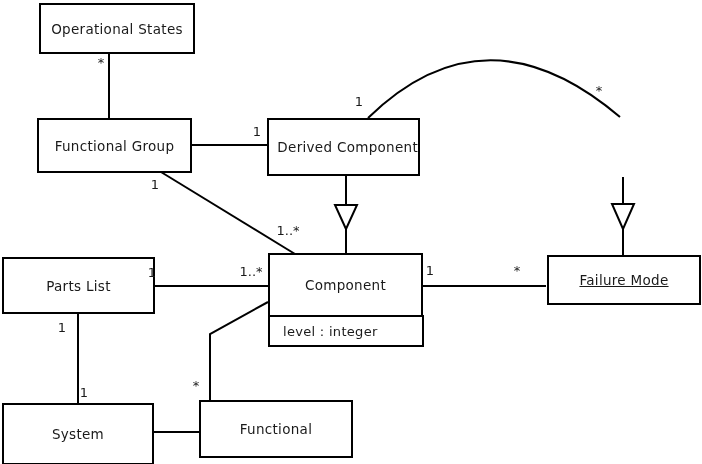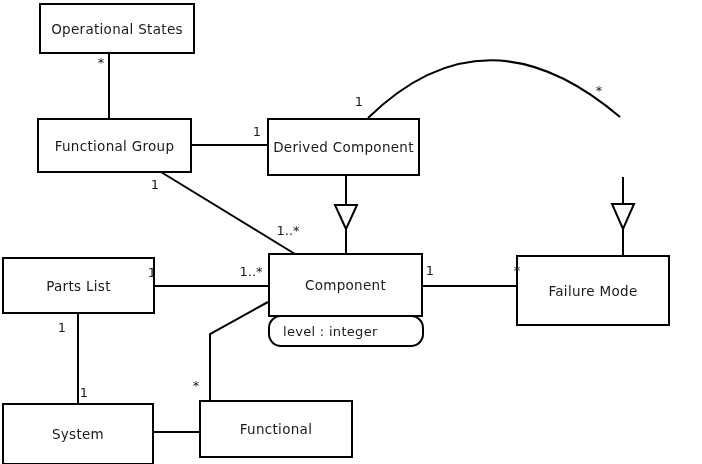--- a/index.html
+++ b/index.html
@@ -8,34 +8,34 @@
     font-family:"DejaVu Sans","Liberation Sans",sans-serif;
     color:#1a1a1a; overflow:hidden;
   }
   #wires { position:absolute; left:0; top:0; z-index:1; }
   .cls {
     position:absolute; z-index:2; box-sizing:border-box;
     background:#ffffff; border:2px solid #000;
     display:flex; align-items:center; justify-content:center;
     font-size:13.5px; letter-spacing:0.3px; white-space:nowrap;
   }
-  .cls.attrs { justify-content:flex-start; padding-left:13px; font-size:13px;border-radius:13px; }
+  .cls.attrs { justify-content:flex-start; padding-left:13px; font-size:13px; }
   .mult {
     position:absolute; z-index:3; font-size:13px; line-height:1;
     transform:translate(-50%,-50%); white-space:nowrap;
   }
   
   #box-operational-states   { left:39px;  top:3px;   width:156px; height:51px; }
   #box-functional-group     { left:37px;  top:118px; width:155px; height:55px; }
-  #box-derived-component    { left:267px; top:118px; width:153px; height:58px; }
+  #box-derived-component    { left:267px; top:118px; width:153px; height:58px;justify-content:flex-end; }
   #box-derived-failure-mode { left:543px; top:116px; width:155px; height:61px; }
   #box-parts-list           { left:2px;   top:257px; width:153px; height:57px; }
   #box-component-main       { left:268px; top:253px; width:155px; height:64px; }
   #box-component-attrs      { left:268px; top:315px; width:156px; height:32px; }
-  #box-failure-mode         { left:516px; top:255px; width:154px; height:71px; }
+  #box-failure-mode         { left:547px; top:255px; width:154px; height:50px;text-decoration:underline; }
   #box-system               { left:2px;   top:403px; width:152px; height:62px; }
   #box-environment          { left:199px; top:400px; width:154px; height:58px; }
 </style>
 </head>
 <body>
 
 <div id="canvas">
 
   <svg id="wires" width="702" height="464" viewBox="0 0 702 464">
 

